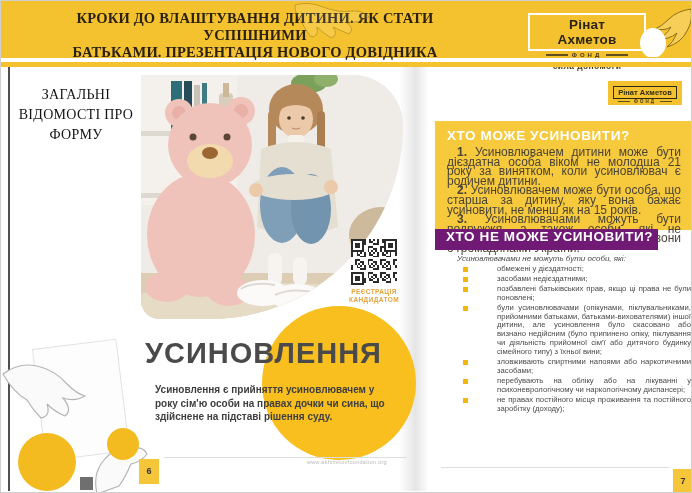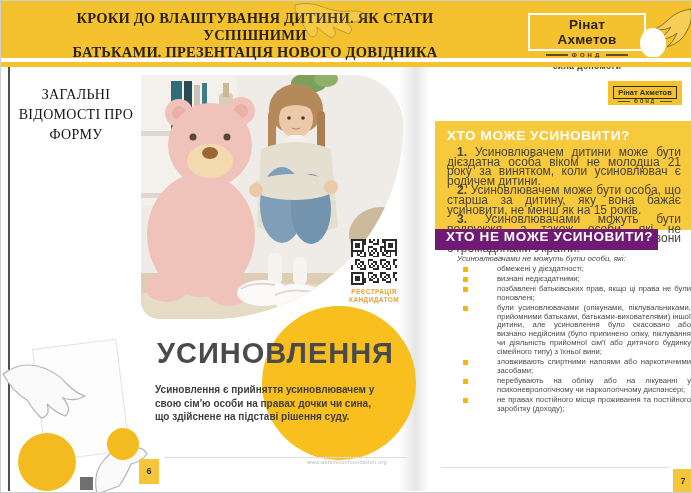--- a/index.html
+++ b/index.html
@@ -30,21 +30,21 @@
     font-family:"Liberation Serif",serif;font-weight:normal;font-size:14px;line-height:20px;
     color:#141414;letter-spacing:.3px;}
   #photo{position:absolute;left:140px;top:74px;width:262px;height:244px;overflow:hidden;
     border-radius:0 60px 230px 22px;background:#EFECE7;}
   #qr-wrap{position:absolute;left:350px;top:238px;width:46px;height:46px;background:#fff;}
   #qr-wrap svg{width:46px;height:46px;display:block;}
   #qr-label{position:absolute;left:334px;top:287px;width:78px;text-align:center;
     font-size:6.5px;font-weight:bold;line-height:8px;letter-spacing:.4px;color:#E8A43B;}
   #big-circle{position:absolute;left:261px;top:305px;width:154px;height:154px;
     border-radius:50%;background:#F8BF1E;}
-  #adopt-title{position:absolute;left:156px;top:336px;font-size:29px;font-weight:bold;
+  #adopt-title{position:absolute;left:144px;top:336px;font-size:29px;font-weight:bold;
     color:#4A4A4A;letter-spacing:1px;}
   #adopt-desc{position:absolute;left:154px;top:382px;width:230px;font-size:10px;
     font-weight:bold;color:#3E3E3E;line-height:13.5px;}
   #small-circle{position:absolute;left:106px;top:427px;width:32px;height:32px;border-radius:50%;background:#F4BB20;}
   #corner-circle{position:absolute;left:17px;top:432px;width:58px;height:58px;border-radius:50%;background:#F4BB20;}
   #dark-square{position:absolute;left:79px;top:476px;width:13px;height:13px;background:#6F6F6F;}
   
   .foot-line{position:absolute;height:1px;background:#ddd;}
   #foot-line-left{left:163px;top:456px;width:243px;}
   #foot-line-right{left:440px;top:466px;width:228px;}
@@ -443,21 +443,21 @@
         <rect x="3" y="24" width="1" height="1" fill="#2b2b2b"></rect>
         <rect x="4" y="24" width="1" height="1" fill="#2b2b2b"></rect>
         <rect x="5" y="24" width="1" height="1" fill="#2b2b2b"></rect>
         <rect x="6" y="24" width="1" height="1" fill="#2b2b2b"></rect>
       </svg>
   </div>
   <div id="qr-label">РЕЄСТРАЦІЯ КАНДИДАТОМ</div>
 
   <div id="big-circle"></div>
   <div id="adopt-title">УСИНОВЛЕННЯ</div>
-  <div id="adopt-desc">Усиновлення є прийняття усиновлювачем у свою сім'ю особи на правах дочки чи сина, що здійснене на підставі рішення суду.</div>
+  <div id="adopt-desc">Усиновлення є прийняття усиновлювачем у року сім'ю особи на правах дочки чи сина, що здійснене на підставі рішення суду.</div>
 
   <svg class="hand-svg" style="left:0px;top:335px" width="168" height="158" viewBox="0 0 168 158">
     <rect x="38" y="8" width="84" height="112" fill="#FDFDFD" stroke="#E2E2E2" transform="rotate(-7 80 64)"></rect>
     <g fill="#FAFAFA" stroke="#B5B5B5" stroke-width="1.2">
       <path d="M2,38 Q18,26 36,30 Q54,34 66,48 Q76,58 84,60 Q74,66 62,62 Q72,74 64,80 Q54,76 46,68 Q50,80 40,82 Q32,74 26,64 Q12,56 2,38 Z"></path>
       <path d="M96,158 Q92,140 100,128 Q108,116 120,112 Q116,104 122,98 Q130,102 132,112 Q142,110 146,118 Q140,126 130,128 Q124,142 118,150 Z"></path>
     </g>
   </svg>
   <div id="small-circle"></div>
   <div id="corner-circle"></div>
@@ -494,21 +494,21 @@
   <div id="who-cannot-intro">Усиновлювачами не можуть бути особи, які:</div>
   <div id="who-cannot-list">
 
       <div class="bullet-row">
         <span class="bullet"></span>
         <span class="btext">обмежені у дієздатності;</span>
       </div>
 
       <div class="bullet-row">
         <span class="bullet"></span>
-        <span class="btext">визнані недієздатними;</span>
+        <span class="btext">засобами недієздатними;</span>
       </div>
 
       <div class="bullet-row">
         <span class="bullet"></span>
         <span class="btext">позбавлені батьківських прав, якщо ці права не були поновлені;</span>
       </div>
 
       <div class="bullet-row">
         <span class="bullet"></span>
         <span class="btext">були усиновлювачами (опікунами, піклувальниками, прийомними батьками, батьками-вихователями) іншої дитини, але усиновлення було скасовано або визнано недійсним (було припинено опіку, піклування чи діяльність прийомної сім'ї або дитячого будинку сімейного типу) з їхньої вини;</span>

